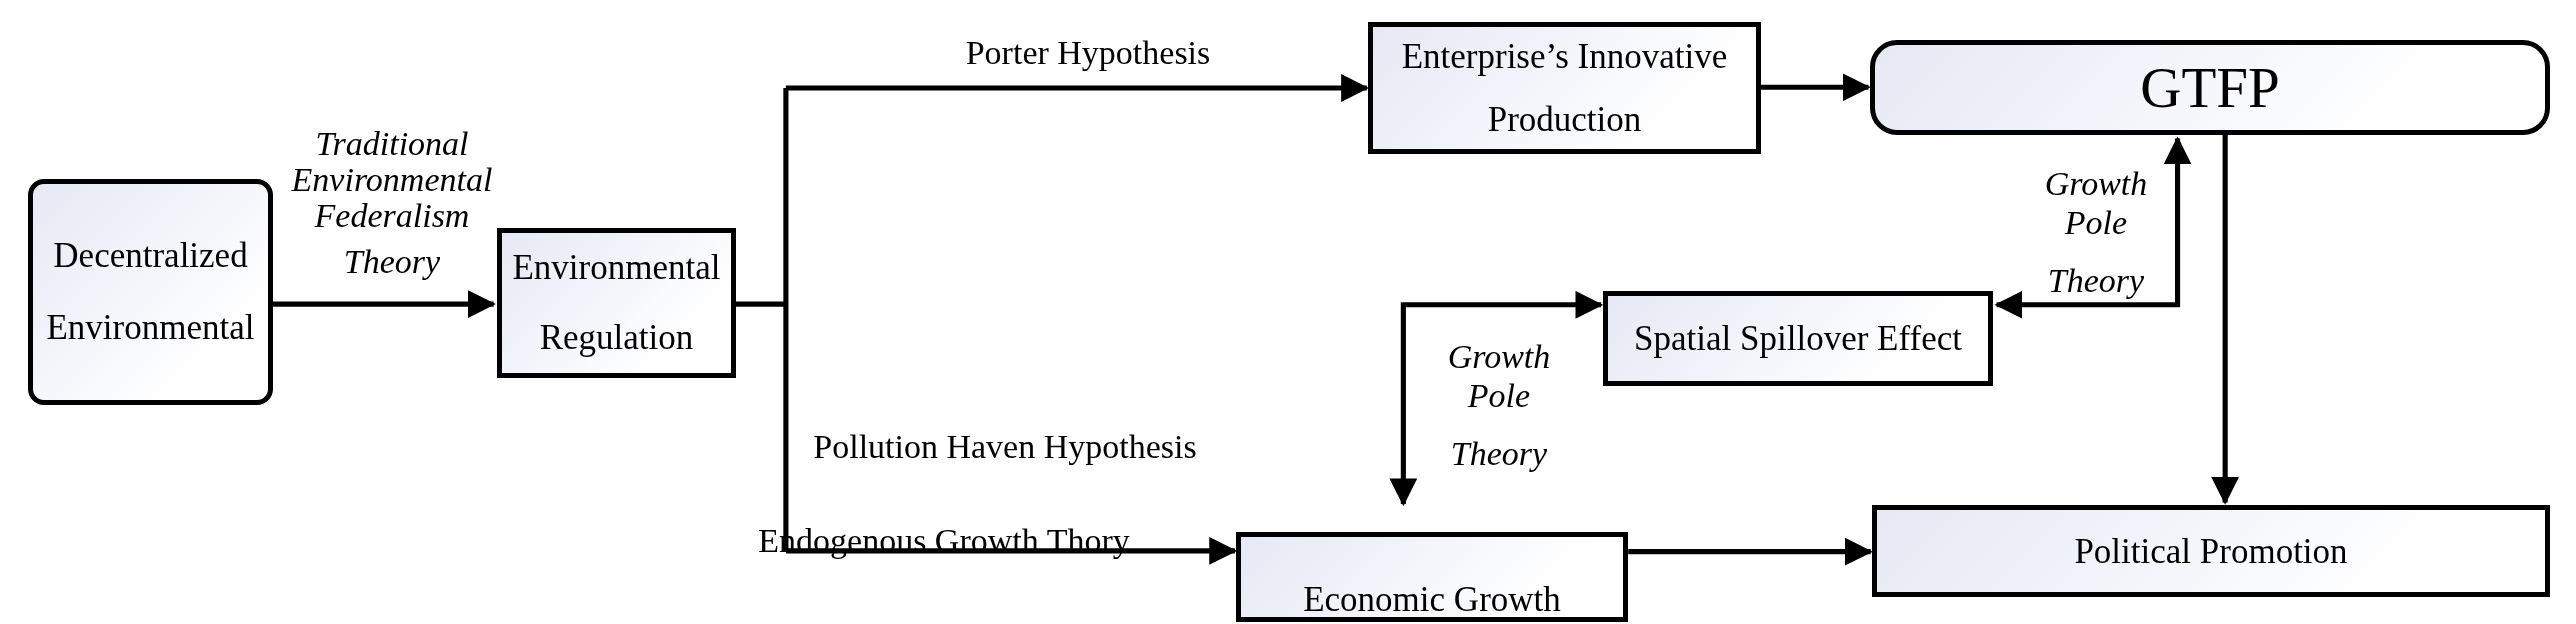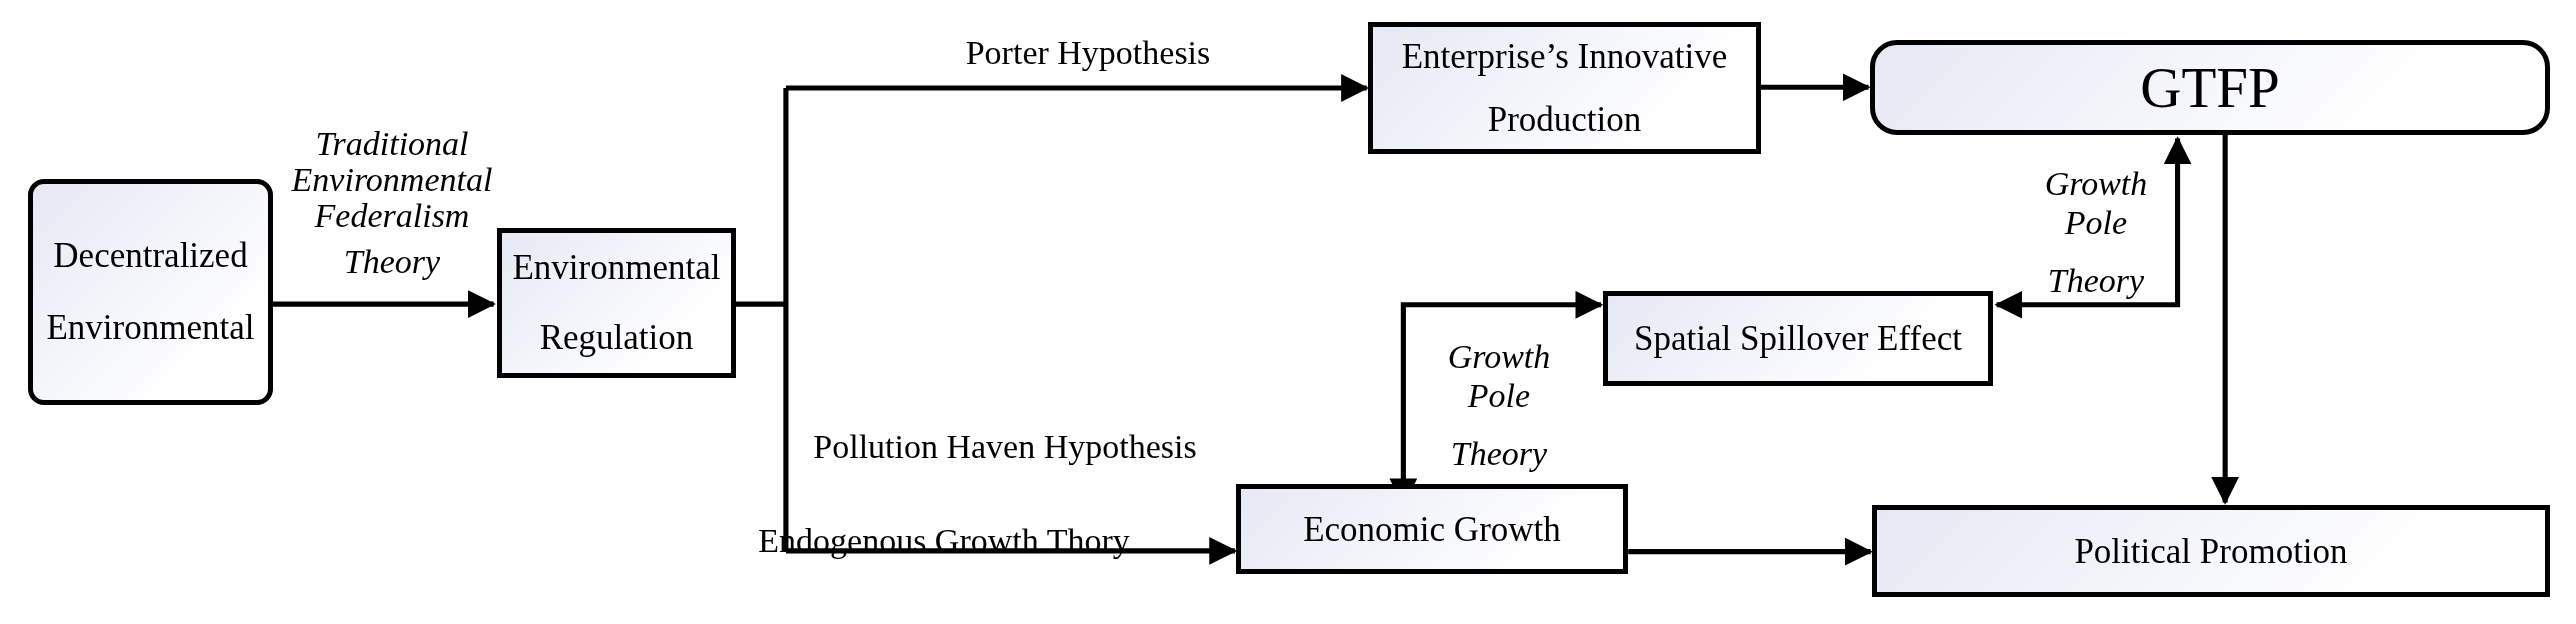--- a/index.html
+++ b/index.html
@@ -31,21 +31,21 @@
     text-align:center;
     font-size:35px;
     line-height:2.0;
   }
   .node span{display:block;white-space:nowrap;}
   .n-decentralized{left:28px;top:179px;width:245px;height:226px;line-height:2.05;border-radius:16px;}
   .n-envreg{left:497px;top:228px;width:239px;height:150px;}
   .n-enterprise{left:1368px;top:22px;width:393px;height:132px;line-height:1.8;text-align:right;}
   .n-gtfp{left:1870px;top:40px;width:680px;height:95px;font-size:57px;line-height:1;border-radius:27px;}
   .n-spatial{left:1603px;top:257px;width:390px;height:95px;line-height:1;margin-top:34px;}
-  .n-economic{left:1236px;top:484px;width:392px;height:90px;line-height:1;}
+  .n-economic{left:1236px;top:532px;width:392px;height:90px;line-height:1;justify-content:flex-end;}
   .n-political{left:1872px;top:505px;width:678px;height:92px;line-height:1;}
   .edge-label{
     position:absolute;
     transform:translateX(-50%);
     text-align:center;
     font-size:34px;
     line-height:1.08;
     white-space:nowrap;
   }
   .edge-label span{display:block;font-style:italic;}

